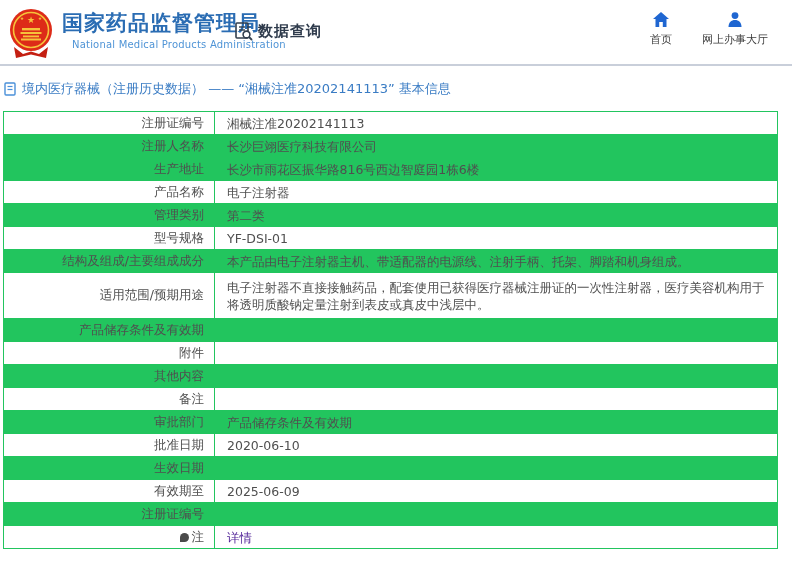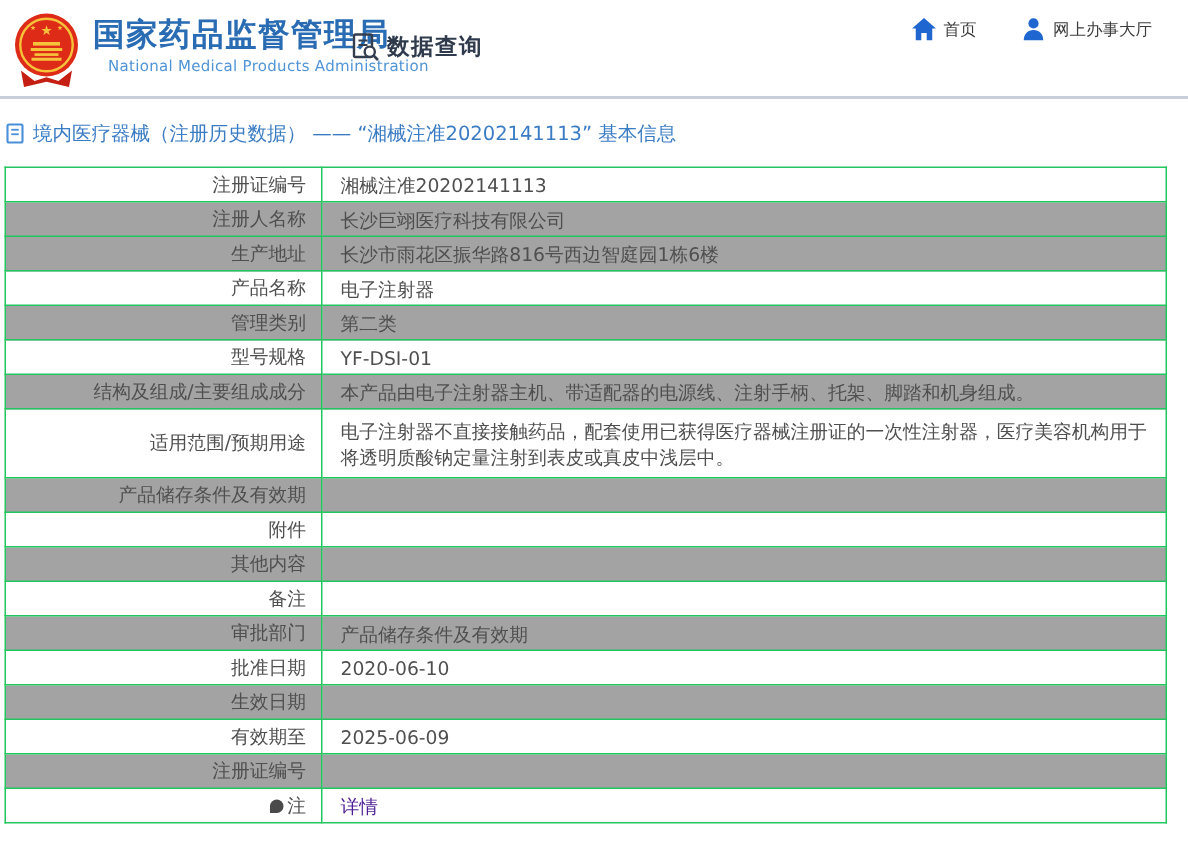--- a/index.html
+++ b/index.html
@@ -33,21 +33,21 @@
     display: flex; align-items: center; gap: 4px;
   }
   .data-query-label {
     font-size: 15px; color: #2f3b4c; font-weight: 600; letter-spacing: 1px;
   }
   .top-nav {
     position: absolute; right: 24px; top: 12px;
     display: flex; gap: 30px;
   }
   .top-nav-item {
-    display: flex; flex-direction: row; align-items: center;
+    display: flex; flex-direction: column; align-items: center;
     gap: 5px; cursor: pointer;
   }
   .top-nav-label { font-size: 11px; color: #3c3c3c; }
   
   .breadcrumb {
     display: flex; align-items: center; gap: 6px;
     padding: 14px 0 13px 4px;
   }
   .breadcrumb-text { font-size: 13px; color: #3a7cc4; }
   
@@ -58,21 +58,21 @@
     table-layout: fixed;
   }
   .info-table td {
     border: 1px solid #22c55e;
     font-size: 12.5px;
     color: #4f4f4f;
     vertical-align: middle;
   }
   .info-table tr { height: 23px; }
   .info-table tr.tall { height: 46px; }
-  .info-table tr.alt td { background: #a3a3a3; }
+  .info-table tr.alt td { background: #22c55e; }
   .label-cell {
     width: 211px;
     text-align: right;
     padding: 2px 10px 2px 4px;
     white-space: nowrap;
   }
   .value-cell {
     padding: 2px 10px 2px 12px;
     line-height: 17px;
   }

